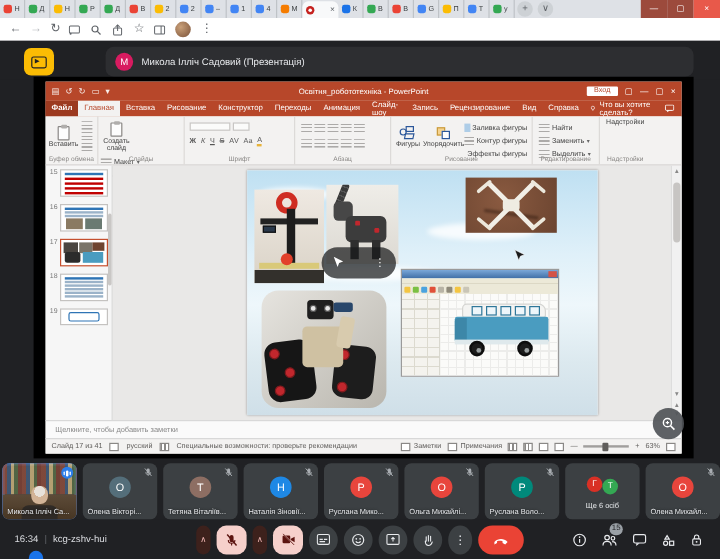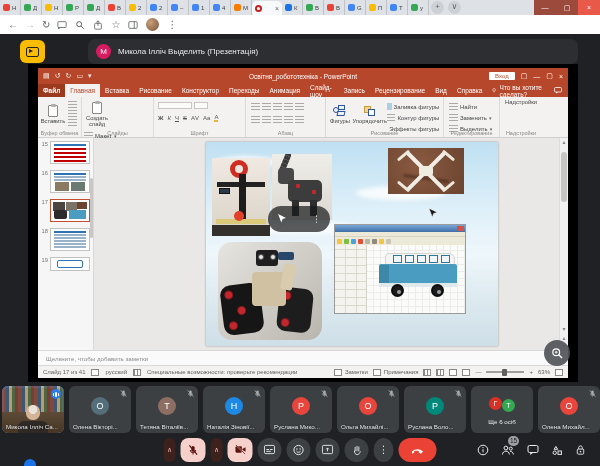--- a/index.html
+++ b/index.html
@@ -311,21 +311,21 @@
 </div>
 
 <div id="presbar">
   <div id="presbtn">
       <span class="glyph"></span>
     </div>
   <div id="prespill">
     <span id="presavatar" style="background: rgb(216, 27, 96);">
         <span>М</span>
       </span>
-    <span id="presname">Микола Ілліч Выделить (Презентація)</span>
+    <span id="presname">Микола Ілліч Садовий (Презентація)</span>
   </div>
 </div>
 
 <div id="shared">
   <div id="ppt">
 
     <div id="ppt-title">
       <span class="qat">▤</span>
       <span class="qat">↺</span>
       <span class="qat">↻</span>
@@ -804,20 +804,25 @@
         <line x1="2" y1="2" x2="10" y2="11" stroke="#bdc1c6" stroke-width="1.2"></line>
       </svg>
     <span class="av" style="background: rgb(232, 69, 60);">
         <span>О</span>
       </span>
     <span class="pname">Олена Михайл...</span>
   </div>
 </div>
 
 <div id="bbar">
+  <div id="bbar-left">
+    <span>16:34</span>
+    <span class="div">|</span>
+    <span>kcg-zshv-hui</span>
+  </div>
   <div id="bbar-center">
     <span class="chev">∧</span>
     <span class="redbtn">
       <svg width="11" height="12" viewBox="0 0 12 13">
           <path d="M6 2a1.8 1.8 0 0 1 1.8 1.8v2.9a1.8 1.8 0 0 1-3.6 0V3.8A1.8 1.8 0 0 1 6 2z" fill="#5c1410"></path>
           <path d="M3 6.5a3 3 0 0 0 6 0M6 9.5V11.5" stroke="#5c1410" fill="none"></path>
           <line x1="2" y1="1.5" x2="10.5" y2="11.5" stroke="#5c1410" stroke-width="1.3"></line>
         </svg>
     </span>
     <span class="chev">∧</span>

